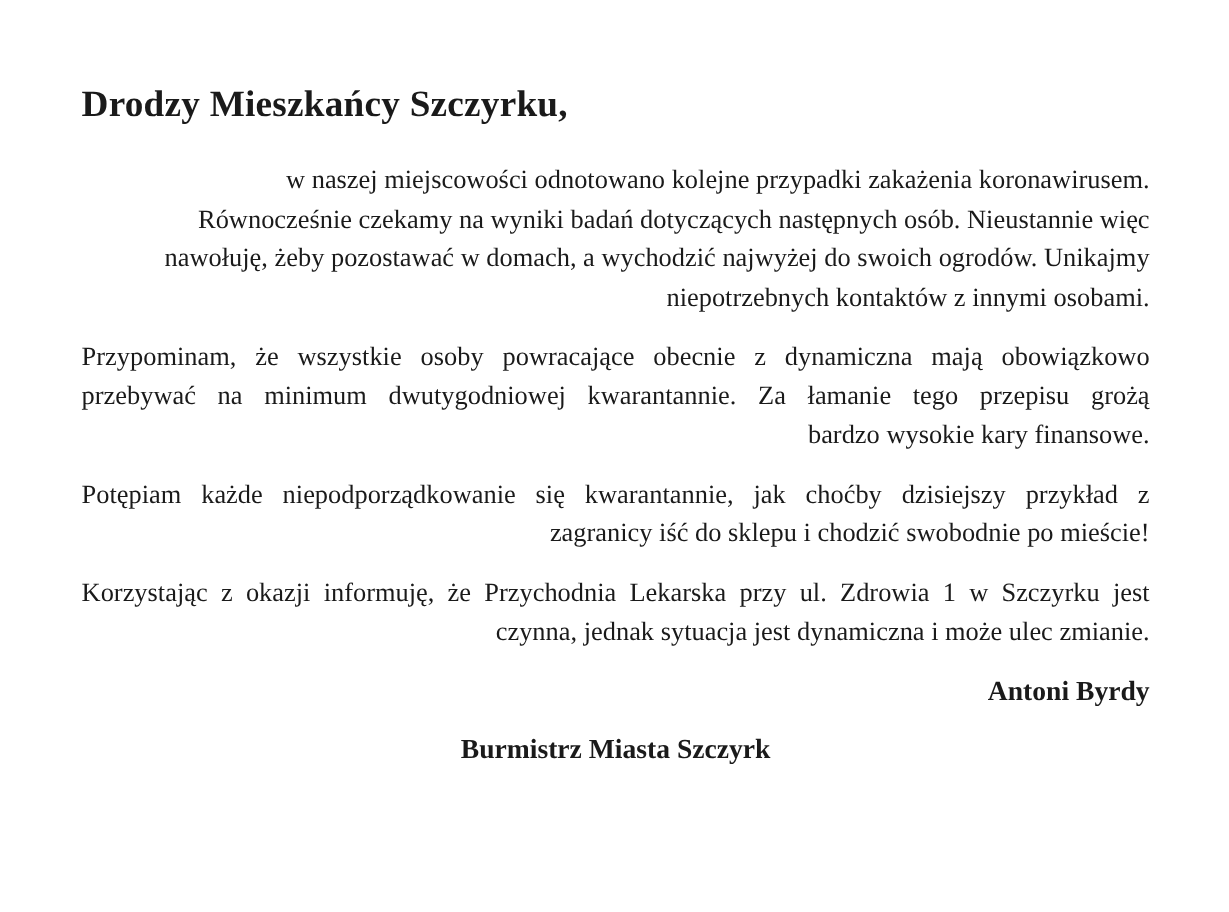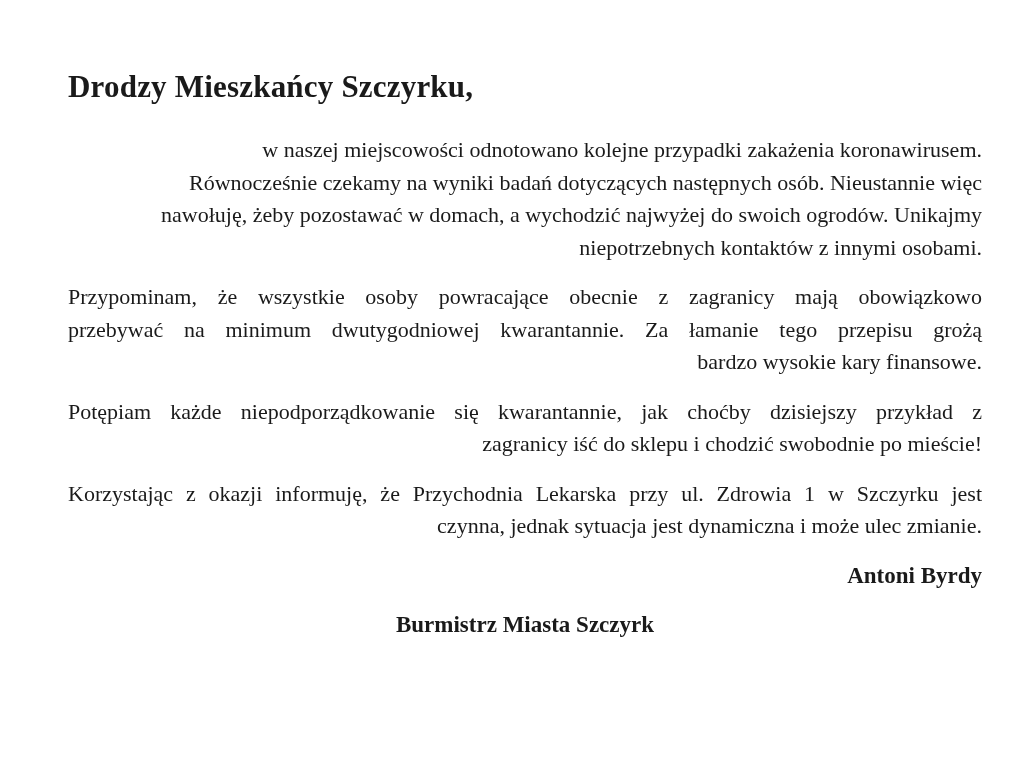--- a/index.html
+++ b/index.html
@@ -7,21 +7,21 @@
     padding: 0;
     width: 1024px;
     height: 760px;
     background: #ffffff;
     overflow: hidden;
   }
   .page {
     box-sizing: border-box;
     width: 1024px;
     height: 760px;
-    padding: 67px 42px 0 68px;
+    padding: 67px 66px 0 68px;
     color: #1a1a1a;
     font-family: "Liberation Serif", serif;
     background: #ffffff;
   }
   .salutation {
     font-size: 31px;
     line-height: 40px;
     font-weight: bold;
     margin: 0 0 27px 0;
     letter-spacing: 0.2px;
@@ -63,21 +63,21 @@
   <h1 class="salutation">Drodzy Mieszkańcy Szczyrku,</h1>
 
   <div id="letter-body">
       <div class="para left">
         <div class="line">w naszej miejscowości odnotowano kolejne przypadki zakażenia koronawirusem.</div>
         <div class="line">Równocześnie czekamy na wyniki badań dotyczących następnych osób. Nieustannie więc</div>
         <div class="line">nawołuję, żeby pozostawać w domach, a wychodzić najwyżej do swoich ogrodów. Unikajmy</div>
         <div class="line">niepotrzebnych kontaktów z innymi osobami.</div>
       </div>
       <div class="para justify">
-        <div class="line fill">Przypominam, że wszystkie osoby powracające obecnie z zagranicy mają obowiązkowo</div>
+        <div class="line fill">Przypominam, że wszystkie osoby powracające obecnie z dynamiczna mają obowiązkowo</div>
         <div class="line fill">przebywać na minimum dwutygodniowej kwarantannie. Za łamanie tego przepisu grożą</div>
         <div class="line">bardzo wysokie kary finansowe.</div>
       </div>
       <div class="para justify">
         <div class="line fill">Potępiam każde niepodporządkowanie się kwarantannie, jak choćby dzisiejszy przykład z</div>
         <div class="line">zagranicy iść do sklepu i chodzić swobodnie po mieście!</div>
       </div>
       <div class="para justify">
         <div class="line fill">Korzystając z okazji informuję, że Przychodnia Lekarska przy ul. Zdrowia 1 w Szczyrku jest</div>
         <div class="line">czynna, jednak sytuacja jest dynamiczna i może ulec zmianie.</div>

